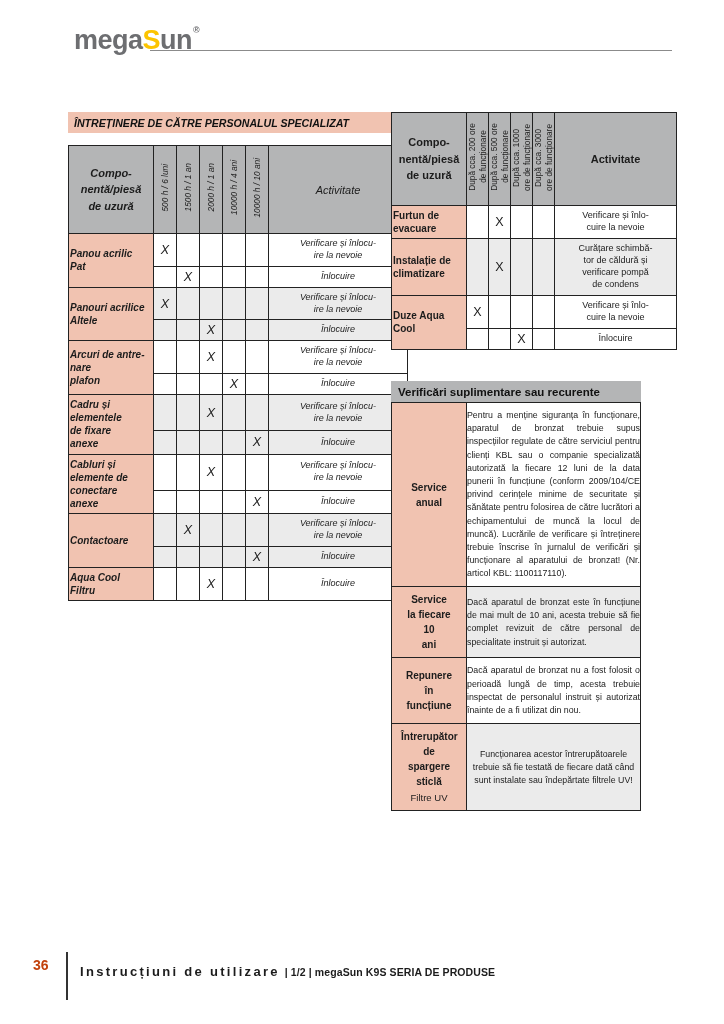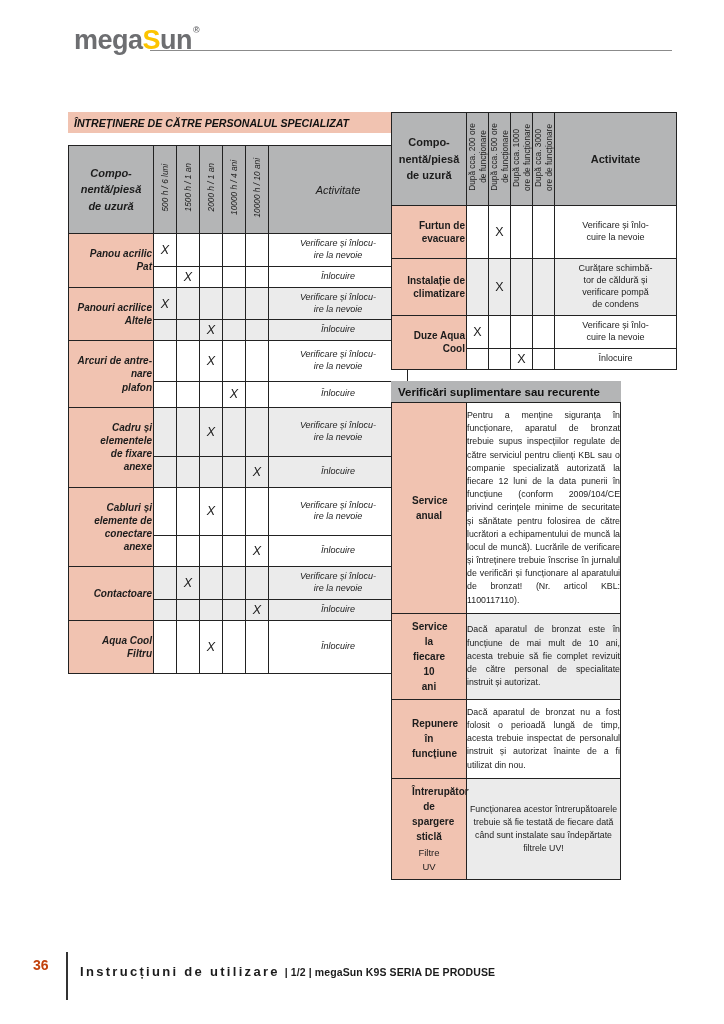--- a/index.html
+++ b/index.html
@@ -31,31 +31,31 @@
   .col-right table.maint{margin-top:0;}
   .maint th,.maint td{border:1px solid var(--line);}
   .maint tr.hdr{height:88px;}
   .right tr.hdr{height:93px;}
   .maint .name-h{background:var(--hgray);font-weight:bold;font-size:11px;white-space:pre-line;text-align:center;vertical-align:middle;line-height:1.5;}
   .maint .act-h{background:var(--hgray);font-size:11px;text-align:center;vertical-align:middle;}
   .left .act-h{font-weight:normal;}
   .right .act-h{font-weight:bold;}
   .maint .rot-h{background:var(--hgray);vertical-align:middle;text-align:center;padding:0;}
   .rot{writing-mode:vertical-rl;transform:rotate(180deg);white-space:pre-line;font-size:8.3px;font-weight:normal;line-height:1.3;display:inline-block;text-align:center;color:#222;}
-  .maint .name-c{background:var(--salmon);font-weight:bold;font-size:10px;text-align:right;vertical-align:middle;white-space:pre-line;line-height:1.32;padding:13px 1px;}
+  .maint .name-c{background:var(--salmon);font-weight:bold;font-size:10px;text-align:left;vertical-align:middle;white-space:pre-line;line-height:1.32;padding:3px 1px;}
   .maint .mark-c{text-align:center;vertical-align:middle;font-size:12.5px;padding:0;background:#fff;}
   .maint .act-c{text-align:center;vertical-align:middle;font-size:9px;white-space:pre-line;line-height:1.32;padding:4px 2px;background:#fff;}
   .maint tr.shaded .mark-c,.maint tr.shaded .act-c{background:var(--rgray);}
 
   
-  .checks{position:absolute;left:391px;top:381px;width:230px;}
+  .checks{position:absolute;left:391px;top:381px;width:250px;}
   .checks-title{background:var(--hgray);font-weight:bold;font-size:11.5px;padding:5px 7px 4px 7px;color:#111;}
   table.chk{border-collapse:collapse;width:100%;table-layout:fixed;}
   .chk td{border:1px solid var(--line);}
-  .chk .chk-label{background:var(--salmon);font-weight:bold;font-size:10px;text-align:center;vertical-align:middle;white-space:pre-line;line-height:1.5;padding:5px 20px;}
+  .chk .chk-label{background:var(--salmon);font-weight:bold;font-size:10px;text-align:center;vertical-align:middle;white-space:pre-line;line-height:1.5;padding:5px 9px;}
   .chk .chk-sub{font-weight:normal;font-size:9.5px;margin-top:2px;}
   .chk .chk-text{font-size:8.8px;line-height:1.5;padding:6px 0;vertical-align:middle;background:#fff;}
   .chk tr.shaded .chk-text{background:var(--rgray);}
 
   
   .footer{position:absolute;left:0;top:950px;width:724px;height:60px;}
   .footer .pn{position:absolute;left:33px;top:7px;font-size:14px;font-weight:bold;color:#c2410c;}
   .footer .fdiv{position:absolute;left:66px;top:2px;width:2px;height:48px;background:#333;}
   .footer .ft{position:absolute;left:80px;top:12px;white-space:nowrap;}
   .footer .ft1{font-weight:bold;font-size:13px;letter-spacing:2.3px;}

